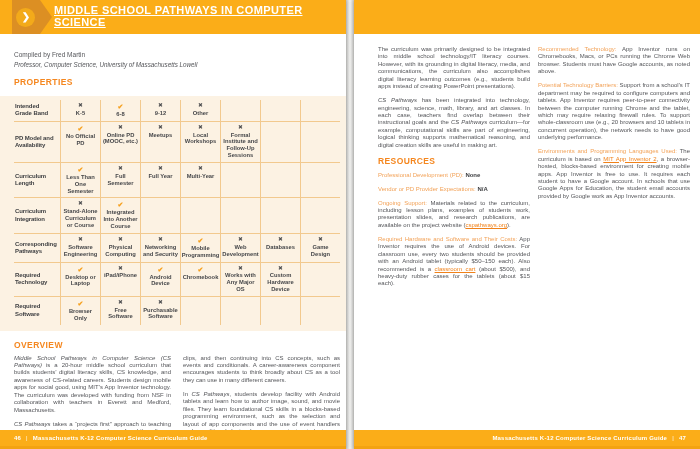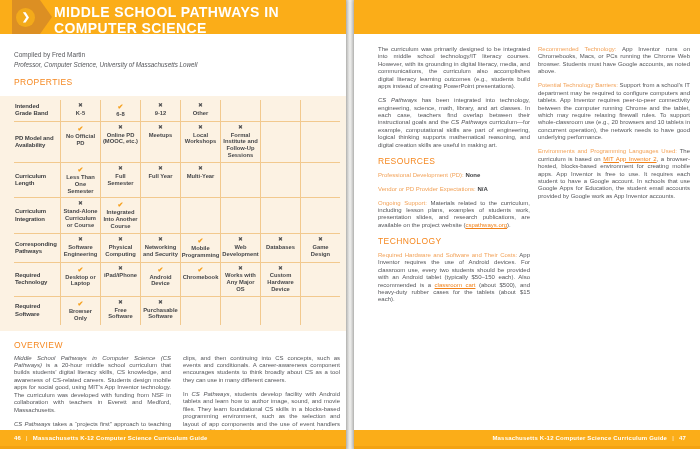--- a/index.html
+++ b/index.html
@@ -4,33 +4,33 @@
 <style>
   * { box-sizing: border-box; margin: 0; padding: 0; }
   body { margin: 0; background: #d9d9d7; font-family: "Liberation Sans", sans-serif; }
   .spread { position: relative; width: 700px; height: 449px; background: #e6e6e4; display: flex; overflow: hidden; }
   .page { position: relative; width: 346px; height: 449px; background: #ffffff; box-shadow: 0 0 4px rgba(0,0,0,.3); overflow: hidden; }
   .gutter { width: 8px; height: 449px; background: linear-gradient(90deg,#cfcfcd,#f2f2f0 50%,#cfcfcd); }
 
   
   .banner { position: relative; height: 34px; background: #fbad18; }
   .banner-text { position: absolute; left: 54px; top: 4px; right: 4px; }
-  .banner-title { color: #ffffff; font-weight: bold; font-size: 14px; letter-spacing: .4px; }
+  .banner-title { color: #ffffff; font-weight: bold; font-size: 11px; letter-spacing: .4px; text-decoration: underline; }
   .banner-sub { margin-top: 3px; color: rgba(255,248,230,.85); font-weight: bold; font-size: 7.5px; letter-spacing: .2px; }
   .badge { position: absolute; left: 12px; top: 0; bottom: 0; width: 40px; background: #dc8f23;
            clip-path: polygon(0 0, 70% 0, 100% 50%, 70% 100%, 0 100%); display: flex; align-items: center; }
   .badge-circle { width: 19px; height: 19px; border-radius: 50%; background: #f3aa1a; margin-left: 4px;
                   display: flex; align-items: center; justify-content: center; }
   .chev { color: #ffffff; font-weight: bold; font-size: 10px; line-height: 1; transform: translateX(.5px); }
 
   
   .byline { padding: 17px 14px 0 14px; color: #55565a; }
   .byline-1 { font-size: 6.5px; }
   .byline-2 { font-size: 6.3px; font-style: italic; margin-top: 3px; }
-  h3.sec { color: #f5871f; font-size: 8.5px; font-weight: normal; letter-spacing: .4px; }
+  h3.sec { color: #f5871f; font-size: 8.5px; font-weight: bold; letter-spacing: .4px; }
   .props-head { padding: 9px 14px 0 14px; }
 
   .table-band { margin-top: 9px; background: #fcf2e3; padding: 4px 0 6px 0; }
   .ptable { margin-left: 14px; width: 326px; }
   .trow { display: grid; grid-template-columns: 46px repeat(7, 40px); }
   .trow + .trow { border-top: 1px solid #f2c98e; }
   .tlabel { display: flex; align-items: center; font-weight: bold; font-size: 6px; line-height: 1.2;
             color: #3f4043; padding: 3px 3px 3px 1px; letter-spacing: -.1px; }
   .tcell { border-left: 1px solid #f2c98e; display: flex; flex-direction: column; align-items: center;
            text-align: center; padding: 3px 1px; }
@@ -288,21 +288,20 @@
         <div>
             <p class="para"><span>The curriculum was primarily designed to be integrated into middle school technology/IT literacy courses. However, with its grounding in digital literacy, media, and communications, the curriculum also accomplishes digital literacy learning outcomes (e.g., students build apps instead of creating PowerPoint presentations).</span></p>
             <p class="para"><span class="it">CS Pathways</span><span> has been integrated into technology, engineering, science, math, library, and art classes. In each case, teachers find overlap between their instructional goals and the </span><span class="it">CS Pathways</span><span> curriculum—for example, computational skills are part of engineering, logical thinking supports mathematical reasoning, and digital creation skills are useful in making art.</span></p>
           </div>
         <h3 class="sec" style="margin:4px 0 6px 0;">RESOURCES</h3>
         <div>
             <p class="para"><span class="lbl">Professional Development (PD): </span><span class="bd">None</span></p>
             <p class="para"><span class="lbl">Vendor or PD Provider Expectations: </span><span class="bd">N/A</span></p>
             <p class="para"><span class="lbl">Ongoing Support: </span><span>Materials related to the curriculum, including lesson plans, examples of students work, presentation slides, and research publications, are available on the project website (</span><a class="lnk" href="#">cspathways.org</a><span>).</span></p>
           </div>
-        <h3 class="sec" style="margin:4px 0 6px 0;">TECHNOLOGY</h3>
         <div>
             <p class="para"><span class="lbl">Required Hardware and Software and Their Costs: </span><span>App Inventor requires the use of Android devices. For classroom use, every two students should be provided with an Android tablet (typically $50–150 each). Also recommended is a </span><a class="lnk" href="#">classroom cart</a><span> (about $500), and heavy-duty rubber cases for the tablets (about $15 each).</span></p>
           </div>
       </div>
       <div class="rcol">
         <div>
             <p class="para"><span class="lbl">Recommended Technology: </span><span>App Inventor runs on Chromebooks, Macs, or PCs running the Chrome Web browser. Students must have Google accounts, as noted above.</span></p>
             <p class="para"><span class="lbl">Potential Technology Barriers: </span><span>Support from a school’s IT department may be required to configure computers and tablets. App Inventor requires peer-to-peer connectivity between the computer running Chrome and the tablet, which may require relaxing firewall rules. To support whole-classroom use (e.g., 20 browsers and 10 tablets in concurrent operation), the network needs to have good underlying performance.</span></p>
             <p class="para"><span class="lbl">Environments and Programming Languages Used: </span><span>The curriculum is based on </span><a class="lnk" href="#">MIT App Inventor 2</a><span>, a browser-hosted, blocks-based environment for creating mobile apps. App Inventor is free to use. It requires each student to have a Google account. In schools that use Google Apps for Education, the student email accounts provided by Google work as App Inventor accounts.</span></p>
           </div>

